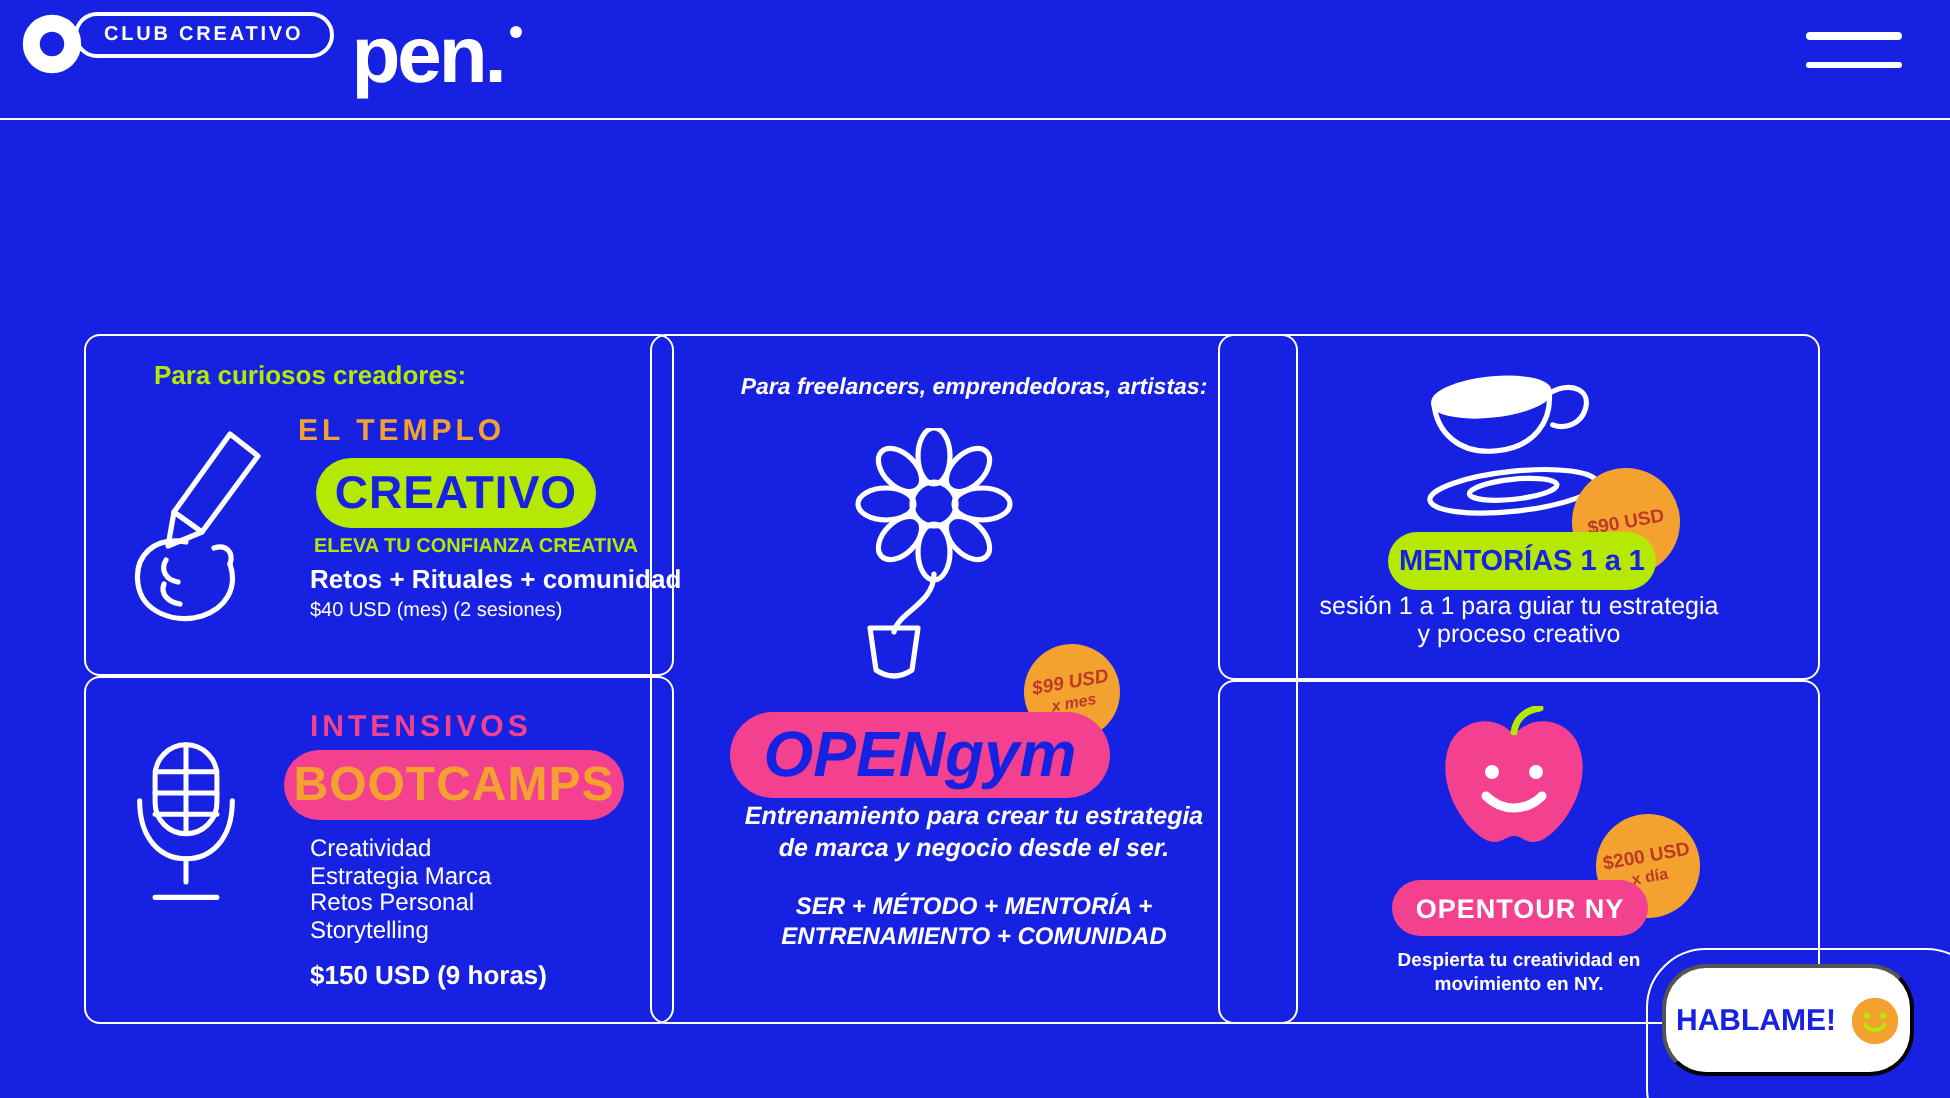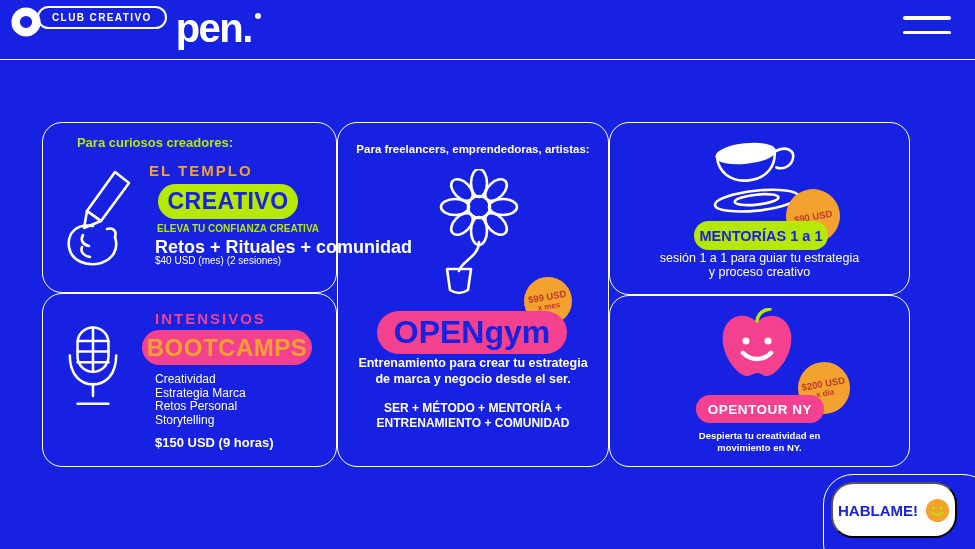--- a/index.html
+++ b/index.html
@@ -14,45 +14,45 @@
   .logo{ position:absolute; left:10px; top:6px; height:48px; display:flex; align-items:flex-start; cursor:pointer; }
   .logo-mark{ width:32px; height:32px; flex:0 0 auto; }
   .logo-pill{ margin-left:-5px; border:2.5px solid #fff; border-radius:14px; padding:4px 13px;
               font-size:10px; font-weight:700; letter-spacing:1.4px; white-space:nowrap; }
   .logo-word{ margin-left:9px; font-size:40px; font-weight:800; letter-spacing:-1.5px; line-height:44px; }
   .logo-dot{ width:6px; height:6px; border-radius:50%; background:#fff; align-self:flex-start; margin:7px 0 0 3px; }
   .hamburger{ position:absolute; right:24px; top:16px; width:48px; height:24px; cursor:pointer; }
   .hamburger .bar{ display:block; height:3.5px; background:#fff; border-radius:2px; margin-bottom:11px; }
 
   
-  .card{ position:absolute; border:1.6px solid #fff; border-radius:20px; }
+  .card{ position:absolute; border:1.6px solid #fff; border-radius:8px;margin-top:45px; }
   .card-tl{ left:42px;  top:122px; width:295px; height:171px; }
   .card-bl{ left:42px;  top:293px; width:295px; height:174px; }
-  .card-m { left:337px; top:122px; width:272px; height:345px; }
+  .card-m { left:325px; top:122px; width:324px; height:345px;font-style:italic; }
   .card-tr{ left:609px; top:122px; width:301px; height:173px; }
   .card-br{ left:609px; top:295px; width:301px; height:172px; }
 
   .pill{ display:flex; align-items:center; justify-content:center; border-radius:999px; font-weight:800; }
 
   .badge{ position:absolute; background:var(--orange); color:var(--badgeText);
           border-radius:50%; display:flex; flex-direction:column; align-items:center; justify-content:center;
           font-weight:800; transform:rotate(-10deg); z-index:1; text-align:center; }
   .badge .b1{ font-size:9.5px; line-height:11px; }
   .badge .b2{ font-size:8px; line-height:9px; }
 
   
   .tl-heading{ position:absolute; left:12px; top:12px; width:200px; text-align:center;
                color:var(--lime); font-weight:700; font-size:13px; }
   .icon-hand{ position:absolute; left:20px; top:44px; width:76px; height:100px; }
   .tl-eyebrow{ position:absolute; left:106px; top:39px; color:var(--orange); font-weight:800;
                font-size:15px; letter-spacing:2px; }
   .pill-creativo{ position:absolute; left:115px; top:61px; width:140px; height:35px;
                   background:var(--lime); color:var(--background); font-size:23px; letter-spacing:.5px; }
   .tl-tagline{ position:absolute; left:114px; top:100px; color:var(--lime); font-weight:700; font-size:10px; white-space:nowrap; }
-  .tl-line1{ position:absolute; left:112px; top:114px; font-weight:700; font-size:18px; white-space:nowrap; }
+  .tl-line1{ position:absolute; left:112px; top:114px; font-weight:700; font-size:13px; white-space:nowrap; }
   .tl-line2{ position:absolute; left:112px; top:132px; font-weight:400; font-size:10px; white-space:nowrap; }
 
   
   .icon-mic{ position:absolute; left:22px; top:30px; width:56px; height:86px; }
   .bl-eyebrow{ position:absolute; left:112px; top:16px; color:var(--pink); font-weight:800;
                font-size:15px; letter-spacing:2px; }
   .pill-bootcamps{ position:absolute; left:99px; top:36px; width:170px; height:35px;
                    background:var(--pink); color:var(--orange); font-size:24px; letter-spacing:.5px; }
   .bl-items{ position:absolute; left:112px; top:79px; font-size:12px; line-height:13.5px; font-weight:500; }
   .bl-price{ position:absolute; left:112px; top:141px; font-weight:700; font-size:13px; }

